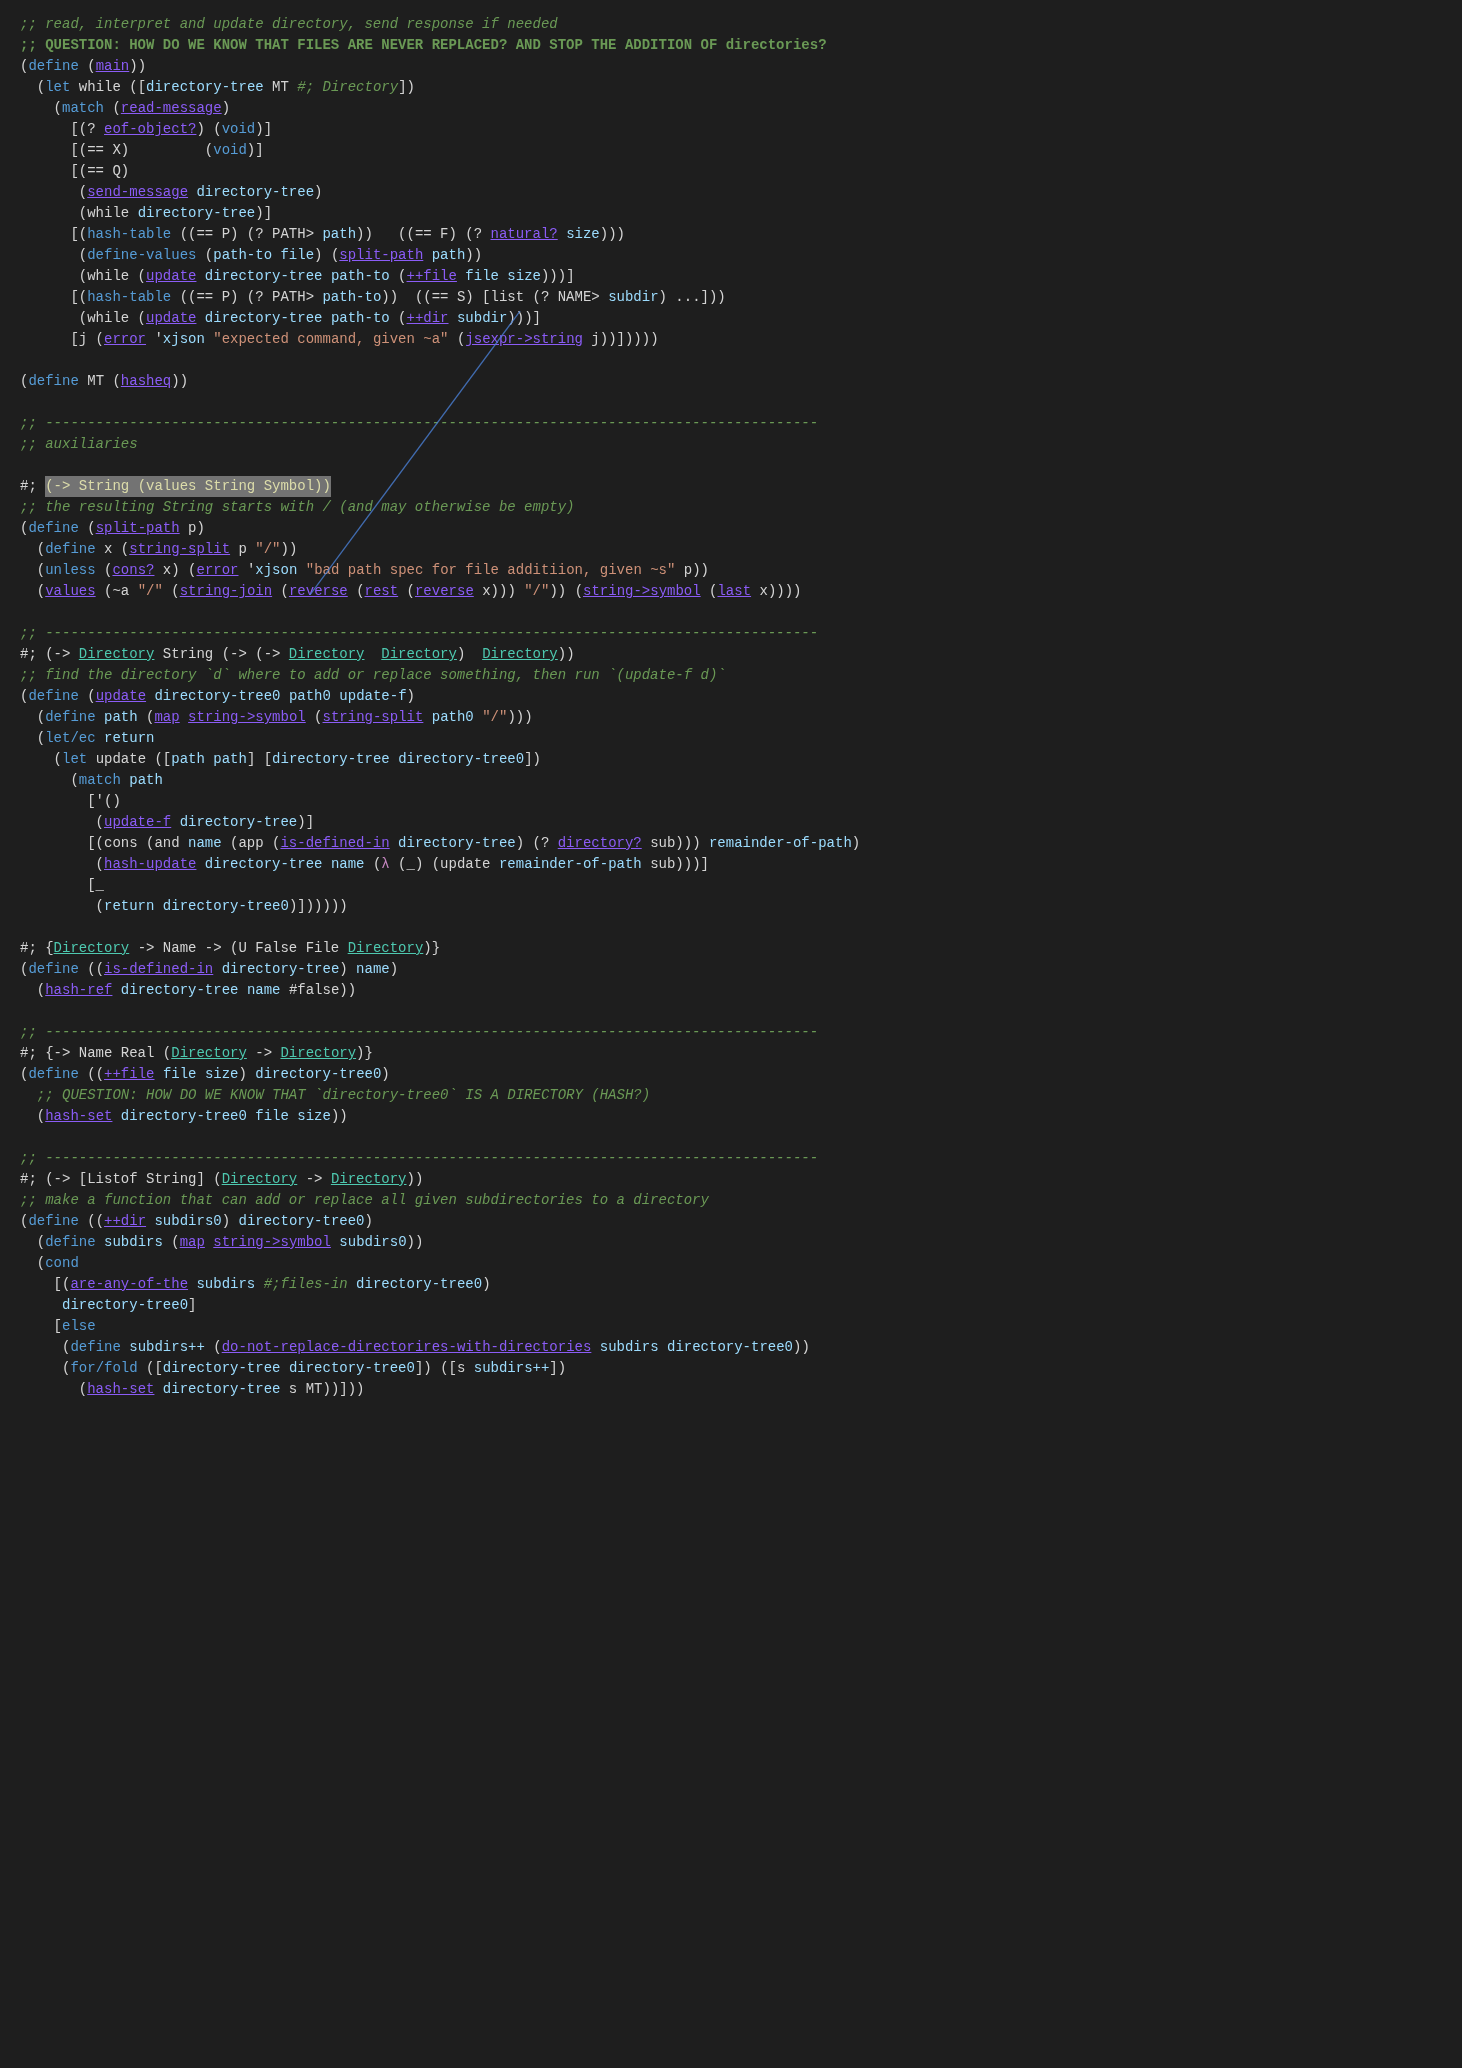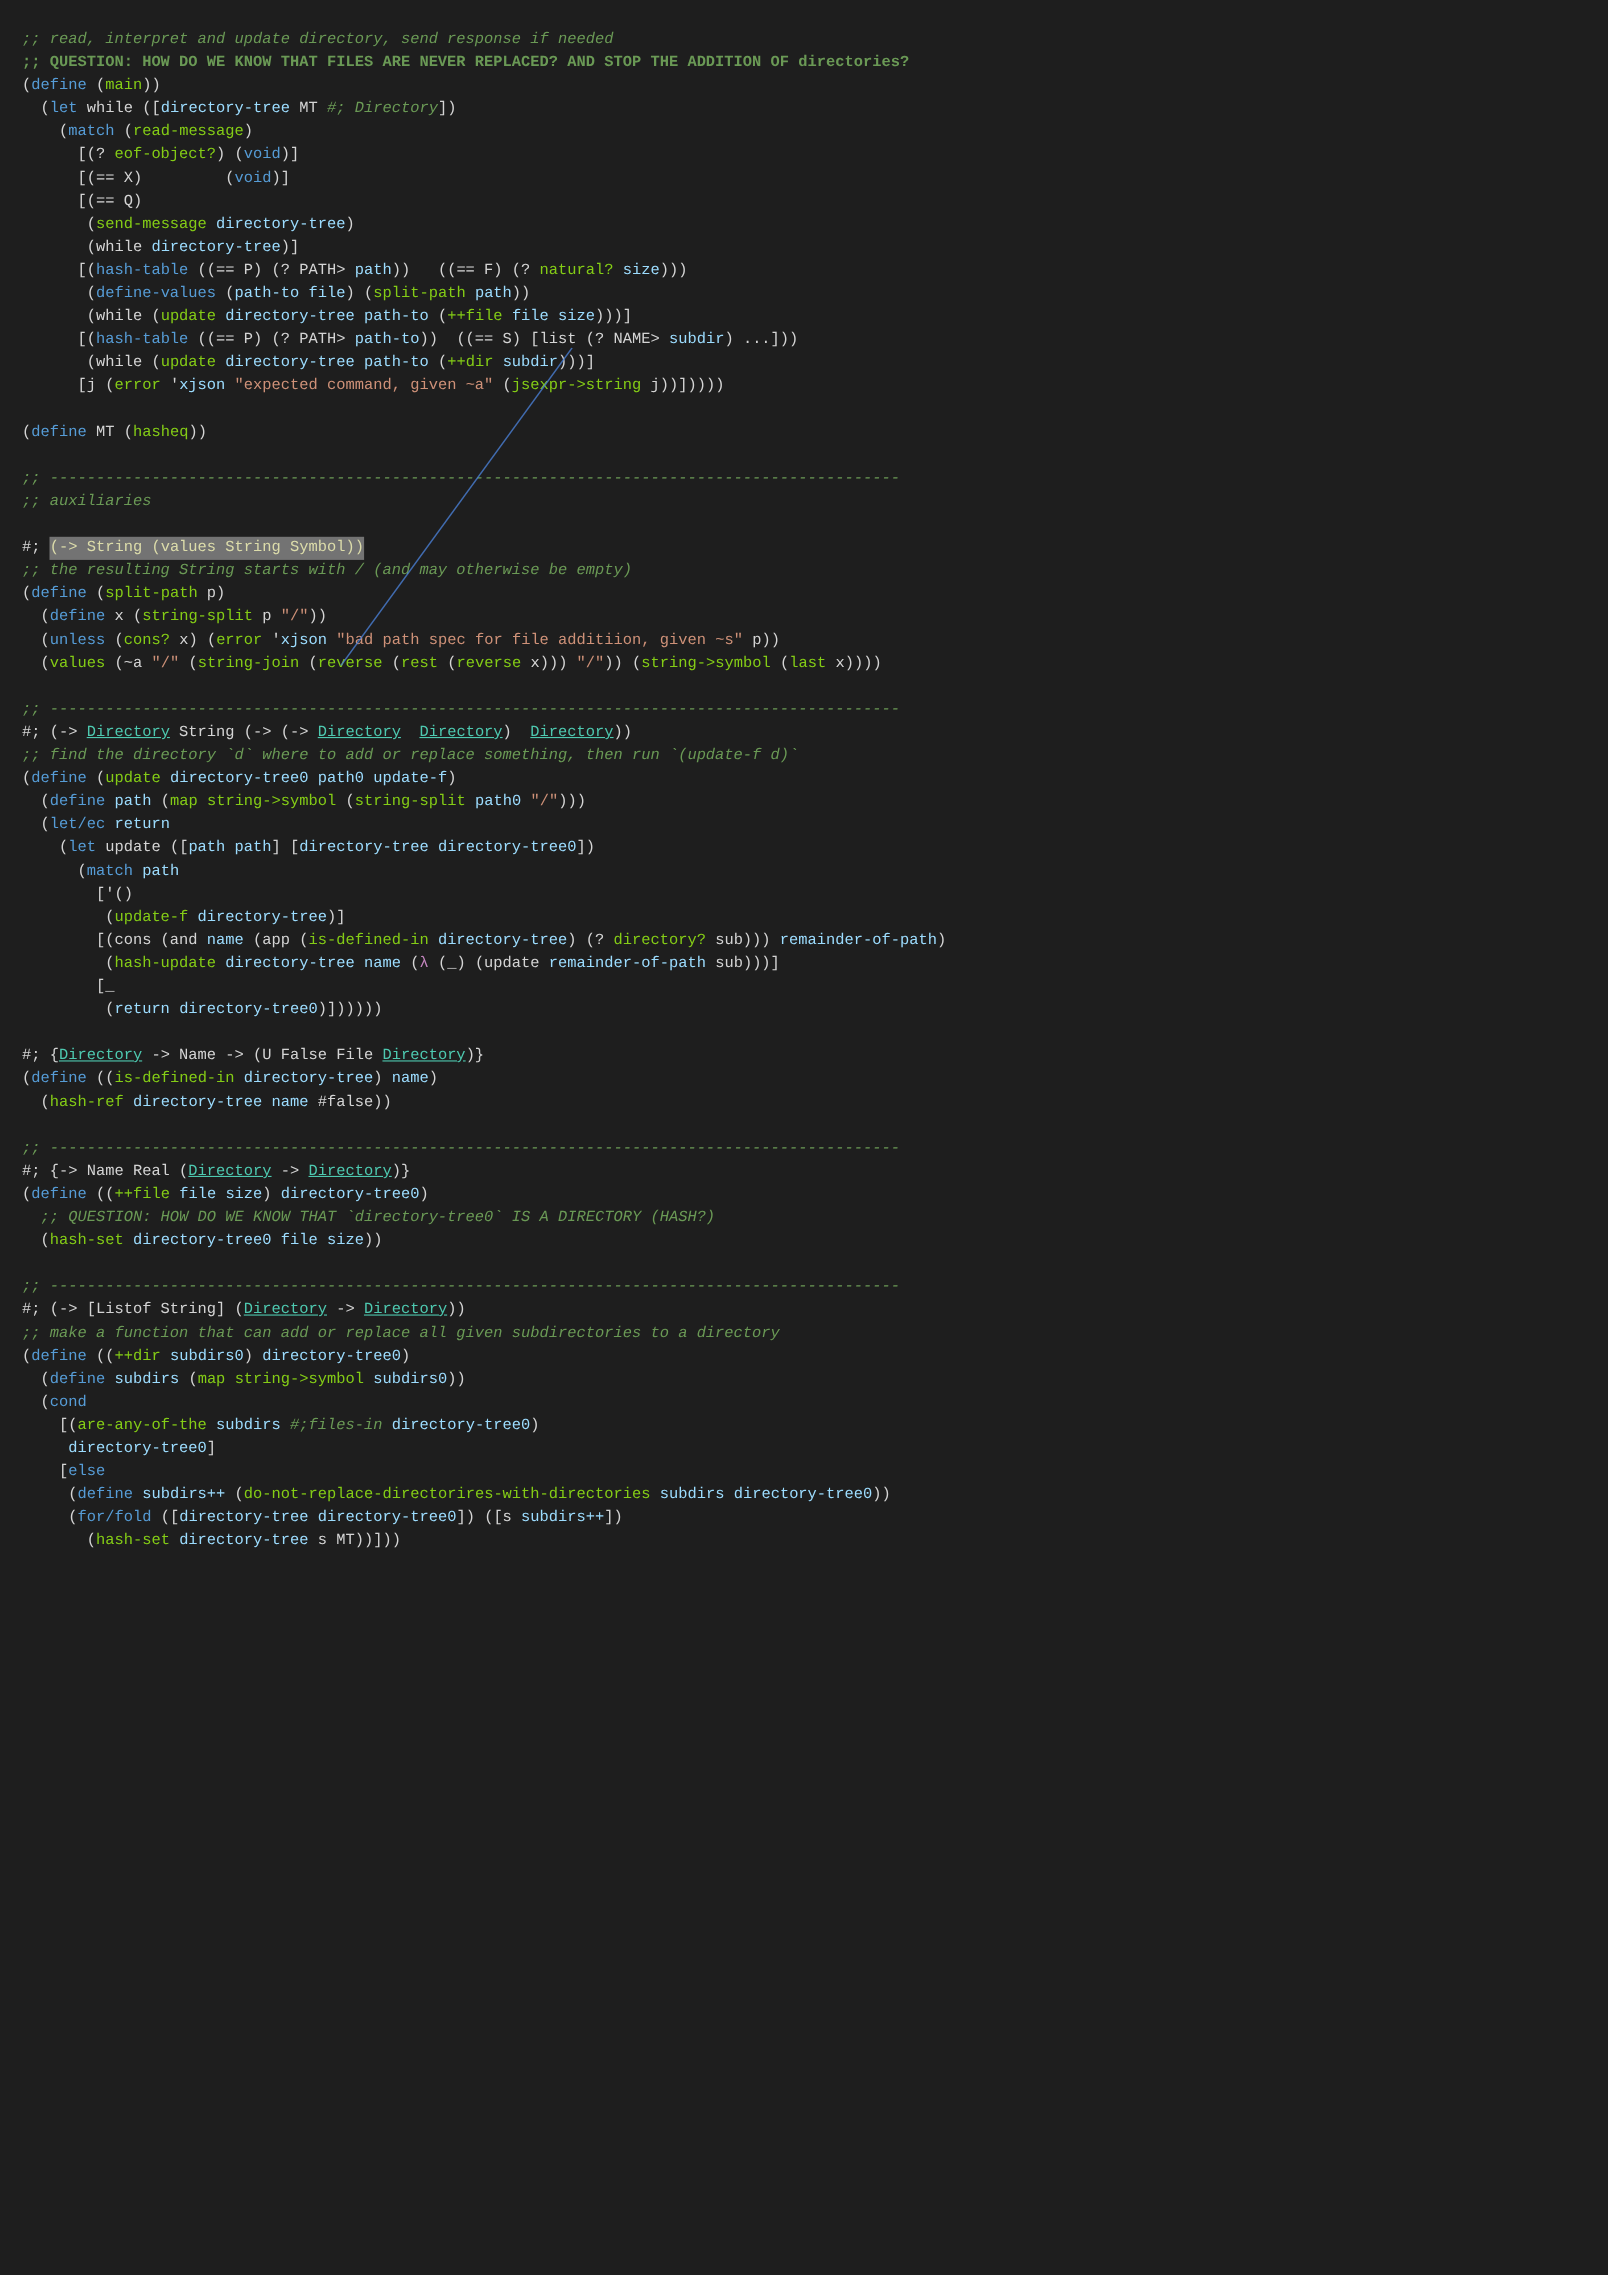--- a/index.html
+++ b/index.html
@@ -14,21 +14,21 @@
       font-size: 14px;
       line-height: 1.5;
       color: #d4d4d4;
       width: 1462px;
       min-height: 2068px;
       overflow-x: auto;
     }
 
     .code-container {
       position: relative;
-      padding: 26px 0;
+      padding: 14px 0;
       width: 100%;
     }
 
     .code-line {
       display: flex;
       position: relative;
       min-height: 21px;
       padding: 0 20px;
       white-space: pre;
     }
@@ -44,21 +44,21 @@
       position: absolute;
       top: 0;
       left: 0;
       width: 100%;
       height: 100%;
       pointer-events: none;
       z-index: 10;
     }
     .c-white { color: #d4d4d4; }
     .c-orange { color: #ce9178; }
-    .c-yellow { color: #84cc16; }
+    .c-yellow { color: #8b5cf6; text-decoration: underline; }
     .c-teal { color: #4ec9b0; text-decoration: underline; }
     .c-lightblue { color: #9cdcfe; }
     .c-pink { color: #c586c0; }
   </style>
 </head>
 <body>
 
 <div class="code-container">
   <svg class="blue-line-overlay" viewBox="0 0 1462 2068" preserveAspectRatio="none">
     <line x1="520" y1="455" x2="310" y2="870" stroke="#4a7fd4" stroke-width="1.5" opacity="0.8"></line>

